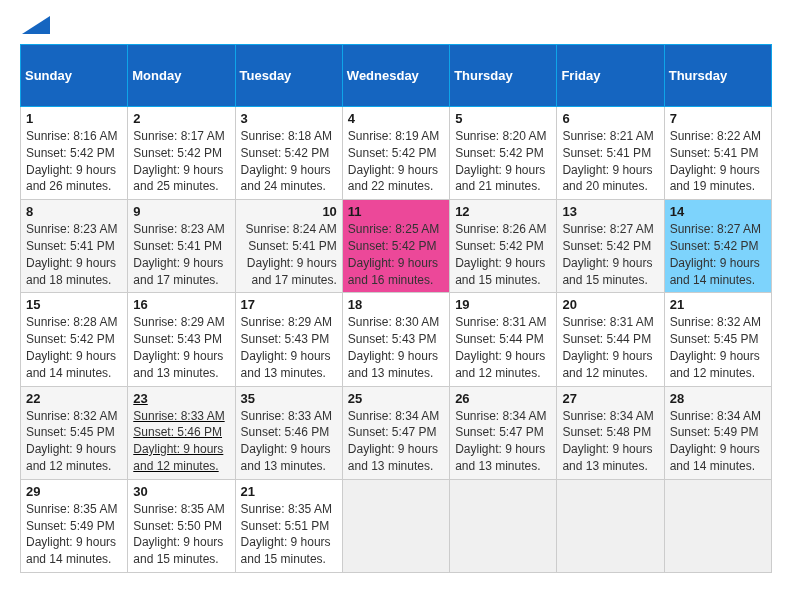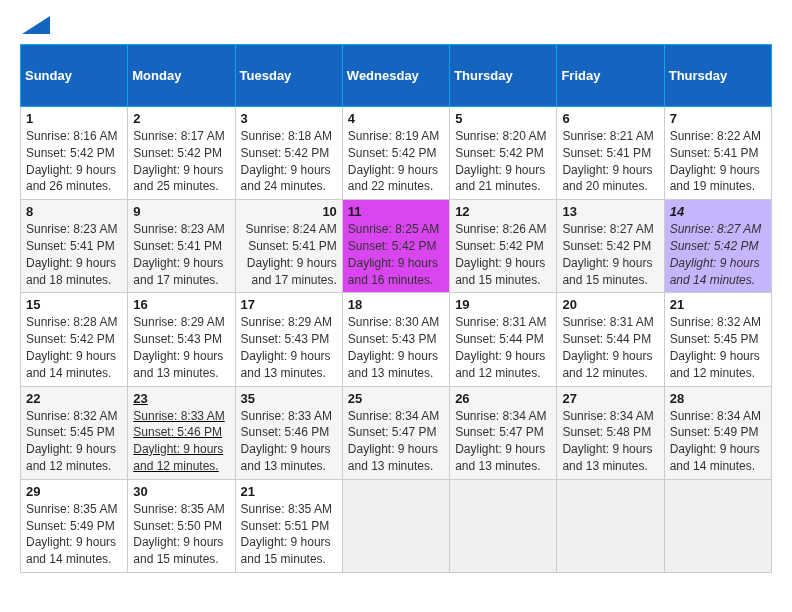--- a/index.html
+++ b/index.html
@@ -140,33 +140,33 @@
             <div class="day-info">Sunrise: 8:23 AM<br>Sunset: 5:41 PM<br>Daylight: 9 hours and 18 minutes.</div>
           </td>
           <td style="background: rgb(245, 245, 245);">
             <div class="day-number">9</div>
             <div class="day-info">Sunrise: 8:23 AM<br>Sunset: 5:41 PM<br>Daylight: 9 hours and 17 minutes.</div>
           </td>
           <td style="background: rgb(245, 245, 245); text-align: right;">
             <div class="day-number">10</div>
             <div class="day-info">Sunrise: 8:24 AM<br>Sunset: 5:41 PM<br>Daylight: 9 hours and 17 minutes.</div>
           </td>
-          <td style="background: #d946ef;">
+          <td style="background: #ec4899;">
             <div class="day-number">11</div>
             <div class="day-info">Sunrise: 8:25 AM<br>Sunset: 5:42 PM<br>Daylight: 9 hours and 16 minutes.</div>
           </td>
           <td style="background: rgb(245, 245, 245);">
             <div class="day-number">12</div>
             <div class="day-info">Sunrise: 8:26 AM<br>Sunset: 5:42 PM<br>Daylight: 9 hours and 15 minutes.</div>
           </td>
           <td style="background: rgb(245, 245, 245);">
             <div class="day-number">13</div>
             <div class="day-info">Sunrise: 8:27 AM<br>Sunset: 5:42 PM<br>Daylight: 9 hours and 15 minutes.</div>
           </td>
-          <td style="background: #c4b5fd; font-style: italic;">
+          <td style="background: #7dd3fc;">
             <div class="day-number">14</div>
             <div class="day-info">Sunrise: 8:27 AM<br>Sunset: 5:42 PM<br>Daylight: 9 hours and 14 minutes.</div>
           </td>
         </tr>
         <tr>
           <td>
             <div class="day-number">15</div>
             <div class="day-info">Sunrise: 8:28 AM<br>Sunset: 5:42 PM<br>Daylight: 9 hours and 14 minutes.</div>
           </td>
           <td>

